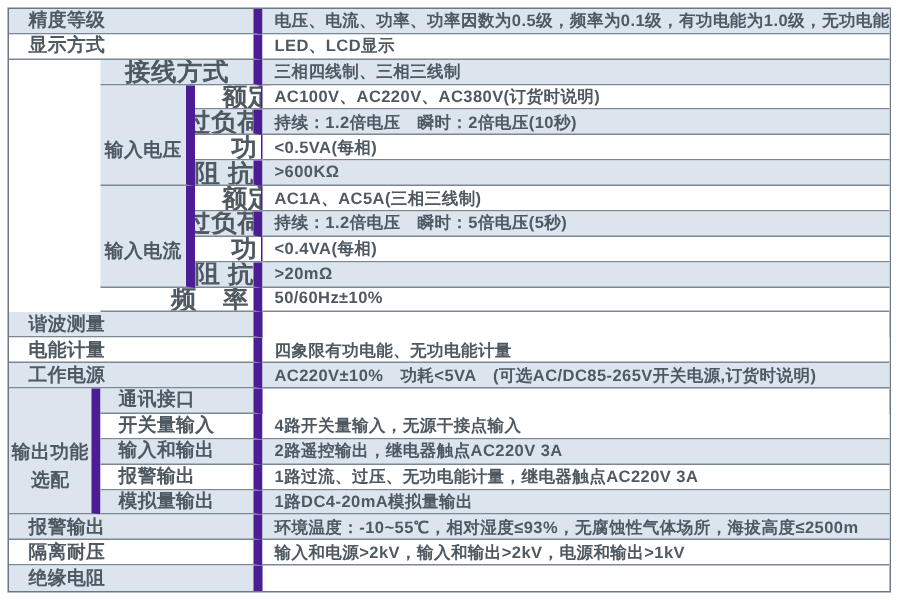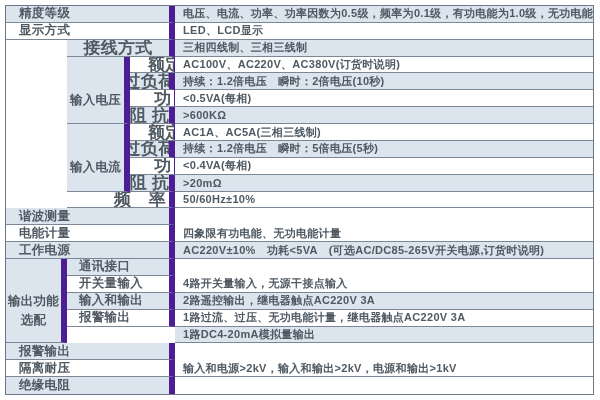--- a/index.html
+++ b/index.html
@@ -102,23 +102,25 @@
 
     <div class="cell subl white" style="grid-area:17/2/18/4">开关量输入</div>
     <div class="cell val white nr" style="grid-area:17/4/18/5">4路开关量输入，无源干接点输入</div>
 
     <div class="cell subl blue" style="grid-area:18/2/19/4">输入和输出</div>
     <div class="cell val blue nr" style="grid-area:18/4/19/5">2路遥控输出，继电器触点AC220V 3A</div>
 
     <div class="cell subl white" style="grid-area:19/2/20/4">报警输出</div>
     <div class="cell val white nr" style="grid-area:19/4/20/5">1路过流、过压、无功电能计量，继电器触点AC220V 3A</div>
 
+    <div class="cell subl blue" style="grid-area:20/2/21/4">模拟量输出</div>
     <div class="cell val blue nr" style="grid-area:20/4/21/5">1路DC4-20mA模拟量输出</div>
 
     <div class="cell lbl blue" style="grid-area:21/1/22/4">报警输出</div>
+    <div class="cell val blue nr" style="grid-area:21/4/22/5">环境温度：-10~55℃，相对湿度≤93%，无腐蚀性气体场所，海拔高度≤2500m</div>
 
     <div class="cell lbl white" style="grid-area:22/1/23/4">隔离耐压</div>
     <div class="cell val white nr" style="grid-area:22/4/23/5">输入和电源&gt;2kV，输入和输出&gt;2kV，电源和输出&gt;1kV</div>
 
     <div class="cell lbl blue nb" style="grid-area:23/1/24/4">绝缘电阻</div>
 
   </div>
 </div>
 
 </body></html>

